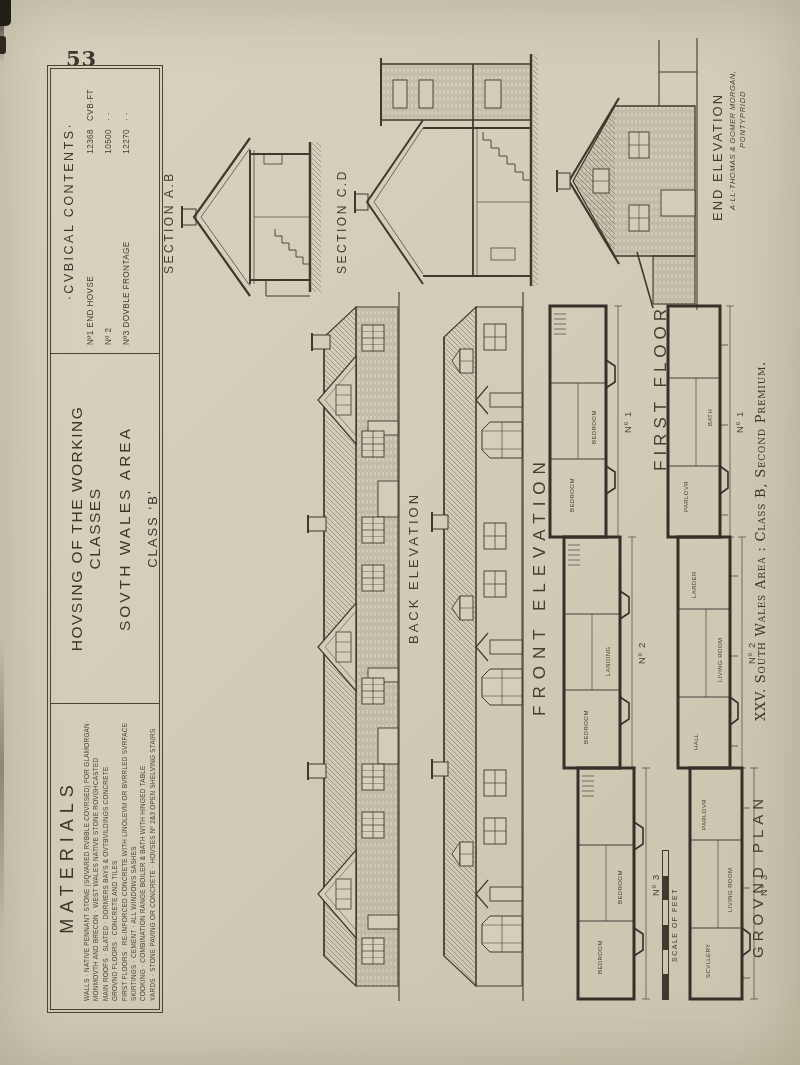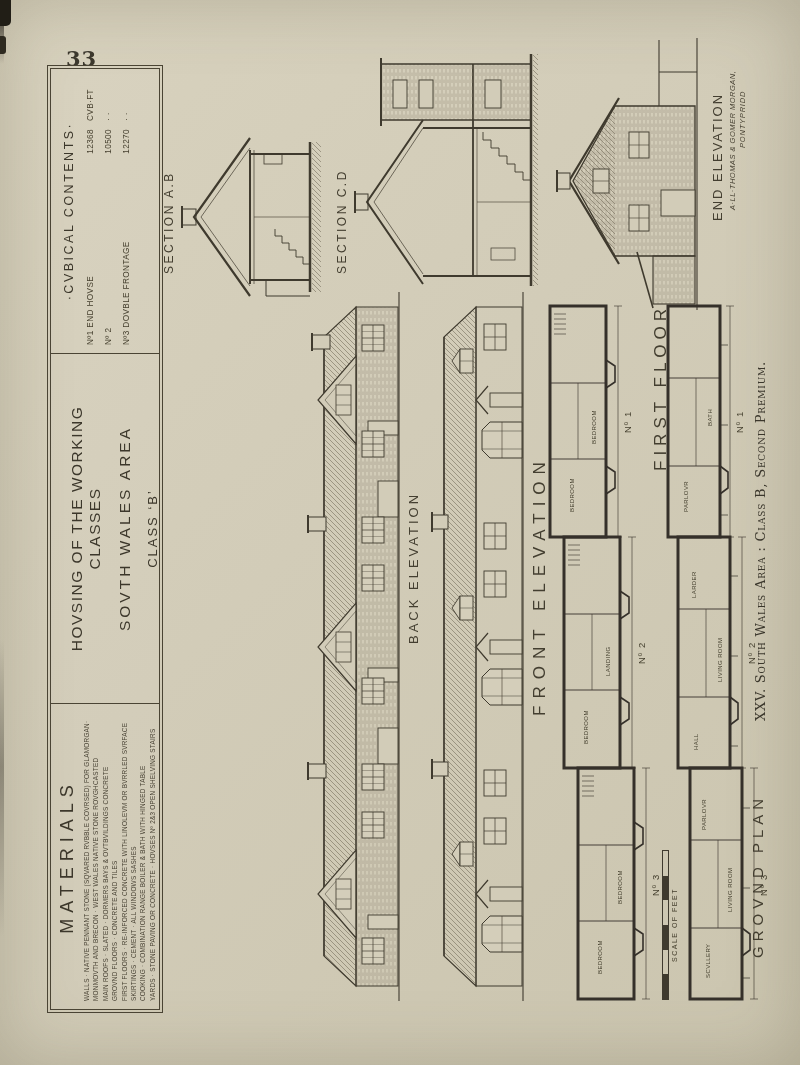--- a/index.html
+++ b/index.html
@@ -61,21 +61,21 @@
   .roomtxt{font-size:6px;letter-spacing:.4px;}
   .unittxt{font-size:9.5px;letter-spacing:1px;}
 </style>
 </head>
 <body>
 
 <div class="screen">
   <div class="edge-left"></div>
   <div class="corner-blot"></div>
   <div class="corner-blot2"></div>
-  <div class="page-number">33</div>
+  <div class="page-number">53</div>
 
   <div class="plate">
 
     <div class="strip">
       <div class="box box-materials">
         <div class="mat-title">MATERIALS</div>
         <div class="mat-line">WALLS · NATIVE PENNANT STONE (SQVARED RVBBLE COVRSED) FOR GLAMORGAN·</div>
         <div class="mat-line">MONMOVTH AND BRECON · WEST WALES NATIVE STONE ROVGHCASTED</div>
         <div class="mat-line">MAIN ROOFS · SLATED · DORMERS BAYS &amp; OVTBVILDINGS CONCRETE</div>
         <div class="mat-line">GROVND FLOORS · CONCRETE AND TILES</div>

